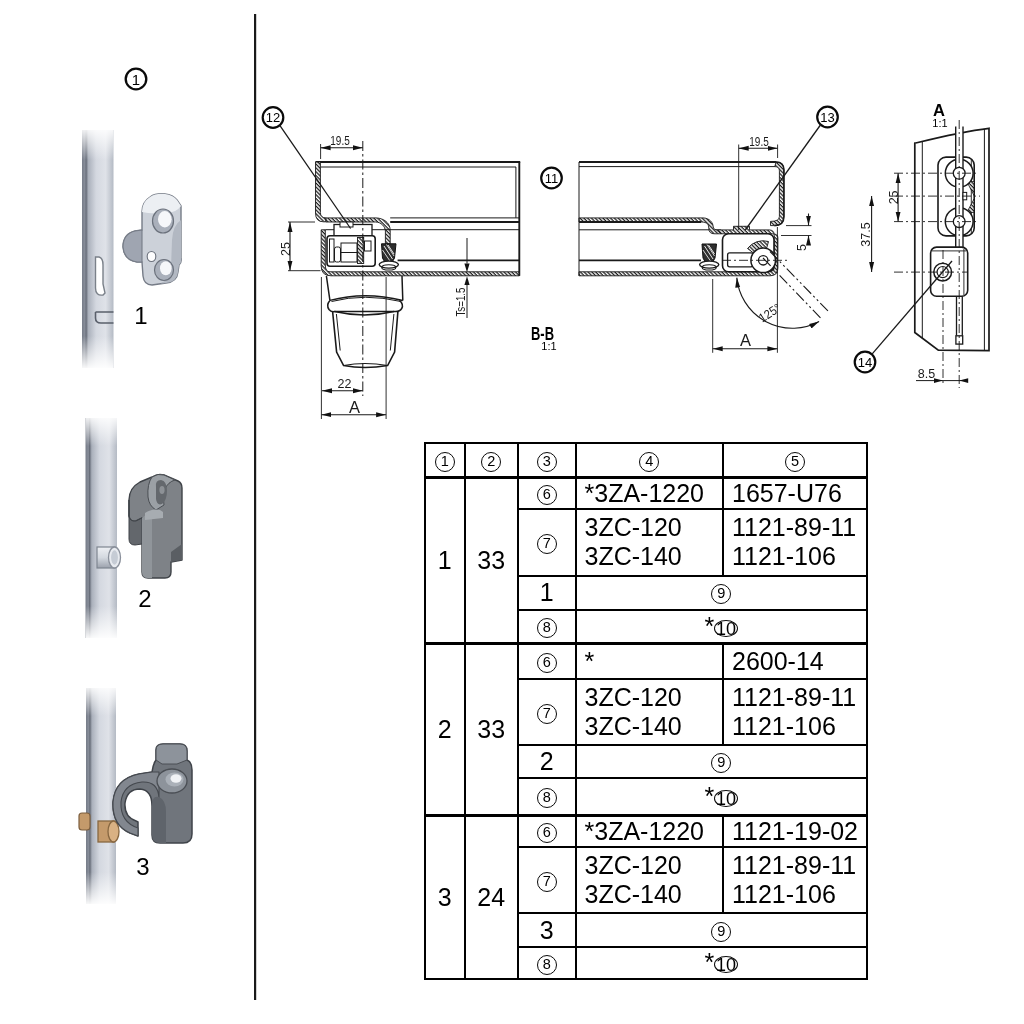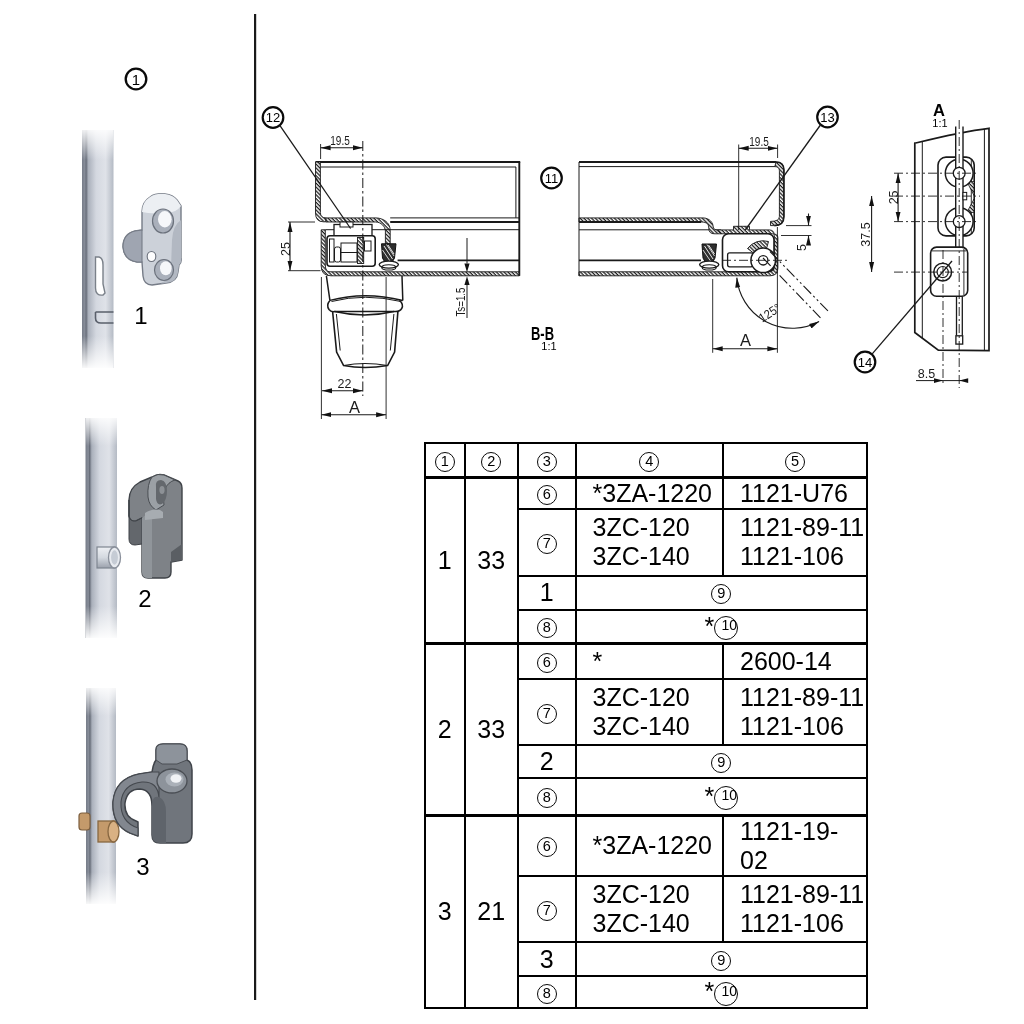--- a/index.html
+++ b/index.html
@@ -2,25 +2,25 @@
 <html><head>
 <meta charset="utf-8">
 <style>
 html,body{margin:0;padding:0;background:#fff;width:1024px;height:1024px;overflow:hidden;}
 *{box-sizing:border-box;}
 body{font-family:"Liberation Sans",sans-serif;color:#000;}
 #page{position:absolute;left:0;top:0;width:1024px;height:1024px;background:#fff;}
 svg{position:absolute;left:0;top:0;}
 table.pt{position:absolute;left:424px;top:441.5px;border-collapse:collapse;table-layout:fixed;font-size:25px;color:#000;}
 table.pt td{border:2px solid #000;padding:0;text-align:center;vertical-align:middle;overflow:hidden;}
-table.pt td.l{text-align:left;padding-left:16px;}
+table.pt td.l{text-align:left;padding-left:8px;}
 td.bb{border-bottom:3px solid #000 !important;}
 td.bt{border-top:3px solid #000 !important;}
 .cn{display:inline-block;width:20px;height:20px;border:1.9px solid #0a0a0a;border-radius:50%;font-size:14.5px;line-height:16.5px;text-align:center;vertical-align:middle;}
-.cnw{display:inline-block;width:24px;height:24px;border:1.9px solid #0a0a0a;border-radius:50%/50%;font-size:14px;line-height:16.5px;text-align:right;vertical-align:middle;}
+.cnw{display:inline-block;width:24px;height:17px;border:1.9px solid #0a0a0a;border-radius:50%/50%;font-size:18px;line-height:16.5px;text-align:center;vertical-align:middle;}
 </style>
 </head>
 <body>
 <div id="page">
 <svg width="1024" height="1024" viewBox="0 0 1024 1024">
 <defs>
 <pattern id="h" width="2.7" height="2.7" patternUnits="userSpaceOnUse" patternTransform="rotate(45 0 0)">
           <rect width="2.7" height="2.7" fill="#fff"></rect>
           <rect width="2.7" height="1.25" fill="#1a1a1a"></rect>
         </pattern>
@@ -287,21 +287,21 @@
           <td class="bb"><span class="cn">2</span></td>
           <td class="bb"><span class="cn">3</span></td>
           <td class="bb"><span class="cn">4</span></td>
           <td class="bb"><span class="cn">5</span></td>
         </tr>
 <tr style="height:30px">
           <td rowspan="4">1</td>
           <td rowspan="4">33</td>
           <td><span class="cn">6</span></td>
           <td class="l">*3ZA-1220</td>
-          <td class="l">1121-U76</td>
+          <td class="l">1657-U76</td>
         </tr>
 <tr style="height:66.5px">
           <td><span class="cn">7</span></td>
           <td class="l">3ZC-120<br>3ZC-140</td>
           <td class="l">1121-89-11<br>1121-106</td>
         </tr>
 <tr style="height:34px">
           <td>1</td>
           <td colspan="2"><span class="cn">9</span></td>
         </tr>
@@ -324,21 +324,21 @@
 <tr style="height:33px">
           <td>2</td>
           <td colspan="2"><span class="cn">9</span></td>
         </tr>
 <tr style="height:37px">
           <td><span class="cn">8</span></td>
           <td colspan="2">*<span class="cnw">10</span></td>
         </tr>
 <tr style="height:27.5px">
           <td class="bt" rowspan="4">3</td>
-          <td class="bt" rowspan="4">21</td>
+          <td class="bt" rowspan="4">24</td>
           <td class="bt"><span class="cn">6</span></td>
           <td class="bt l">*3ZA-1220</td>
           <td class="bt l">1121-19-02</td>
         </tr>
 <tr style="height:66.5px">
           <td><span class="cn">7</span></td>
           <td class="l">3ZC-120<br>3ZC-140</td>
           <td class="l">1121-89-11<br>1121-106</td>
         </tr>
 <tr style="height:34px">

